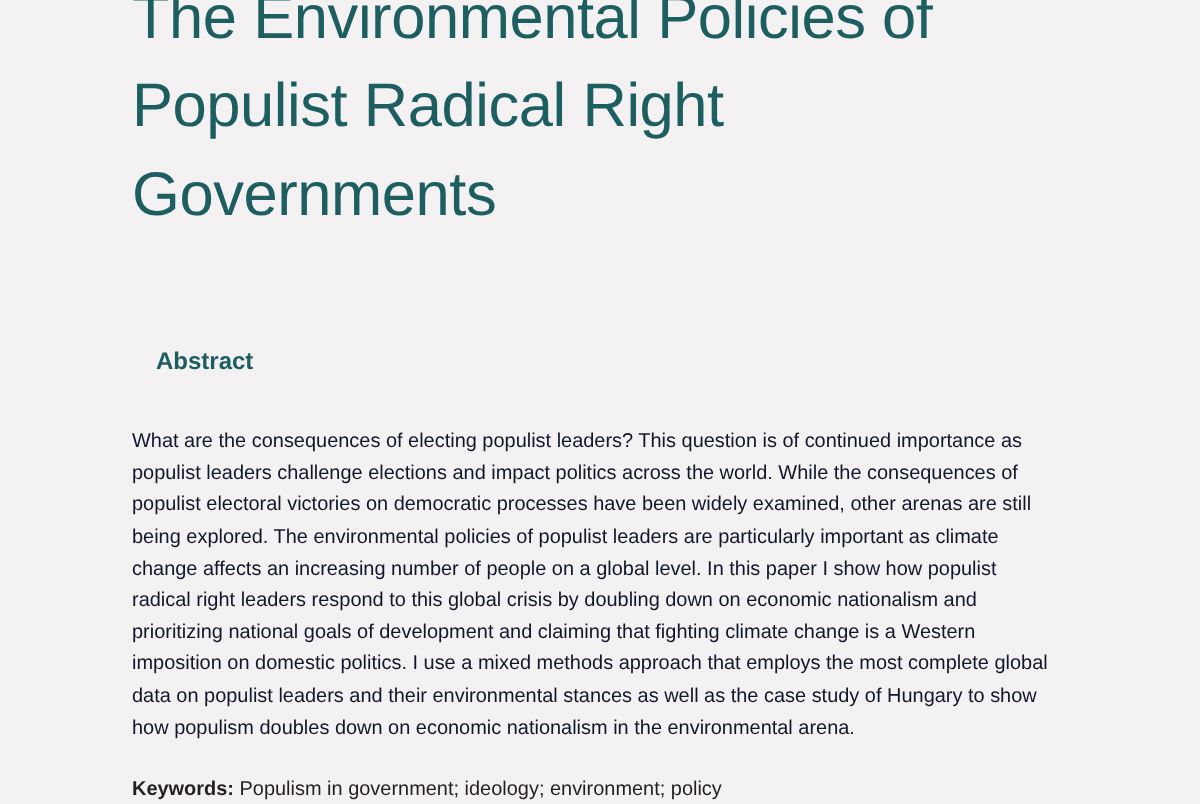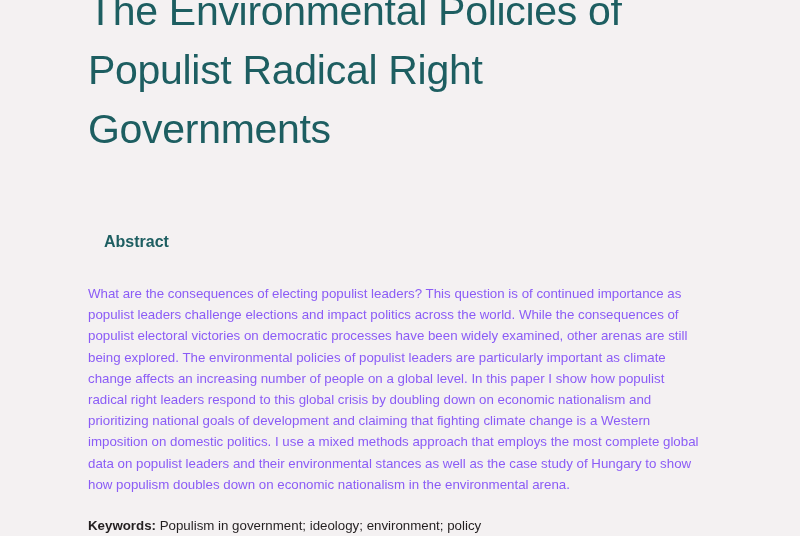--- a/index.html
+++ b/index.html
@@ -50,21 +50,21 @@
     font-weight: bold;
     color: #1d5e61;
   }
   .abstract-body {
     margin: 0;
     position: relative;
     top: 56px;
     width: 613px;
     font-size: 13.3px;
     line-height: 21.2px;
-    color: #8b5cf6;
+    color: #0f172a;
     text-align: left;
   }
   .keywords {
     margin: 0;
     position: relative;
     top: 76px;
     font-size: 13.3px;
     line-height: 21.2px;
     color: #231f20;
   }

